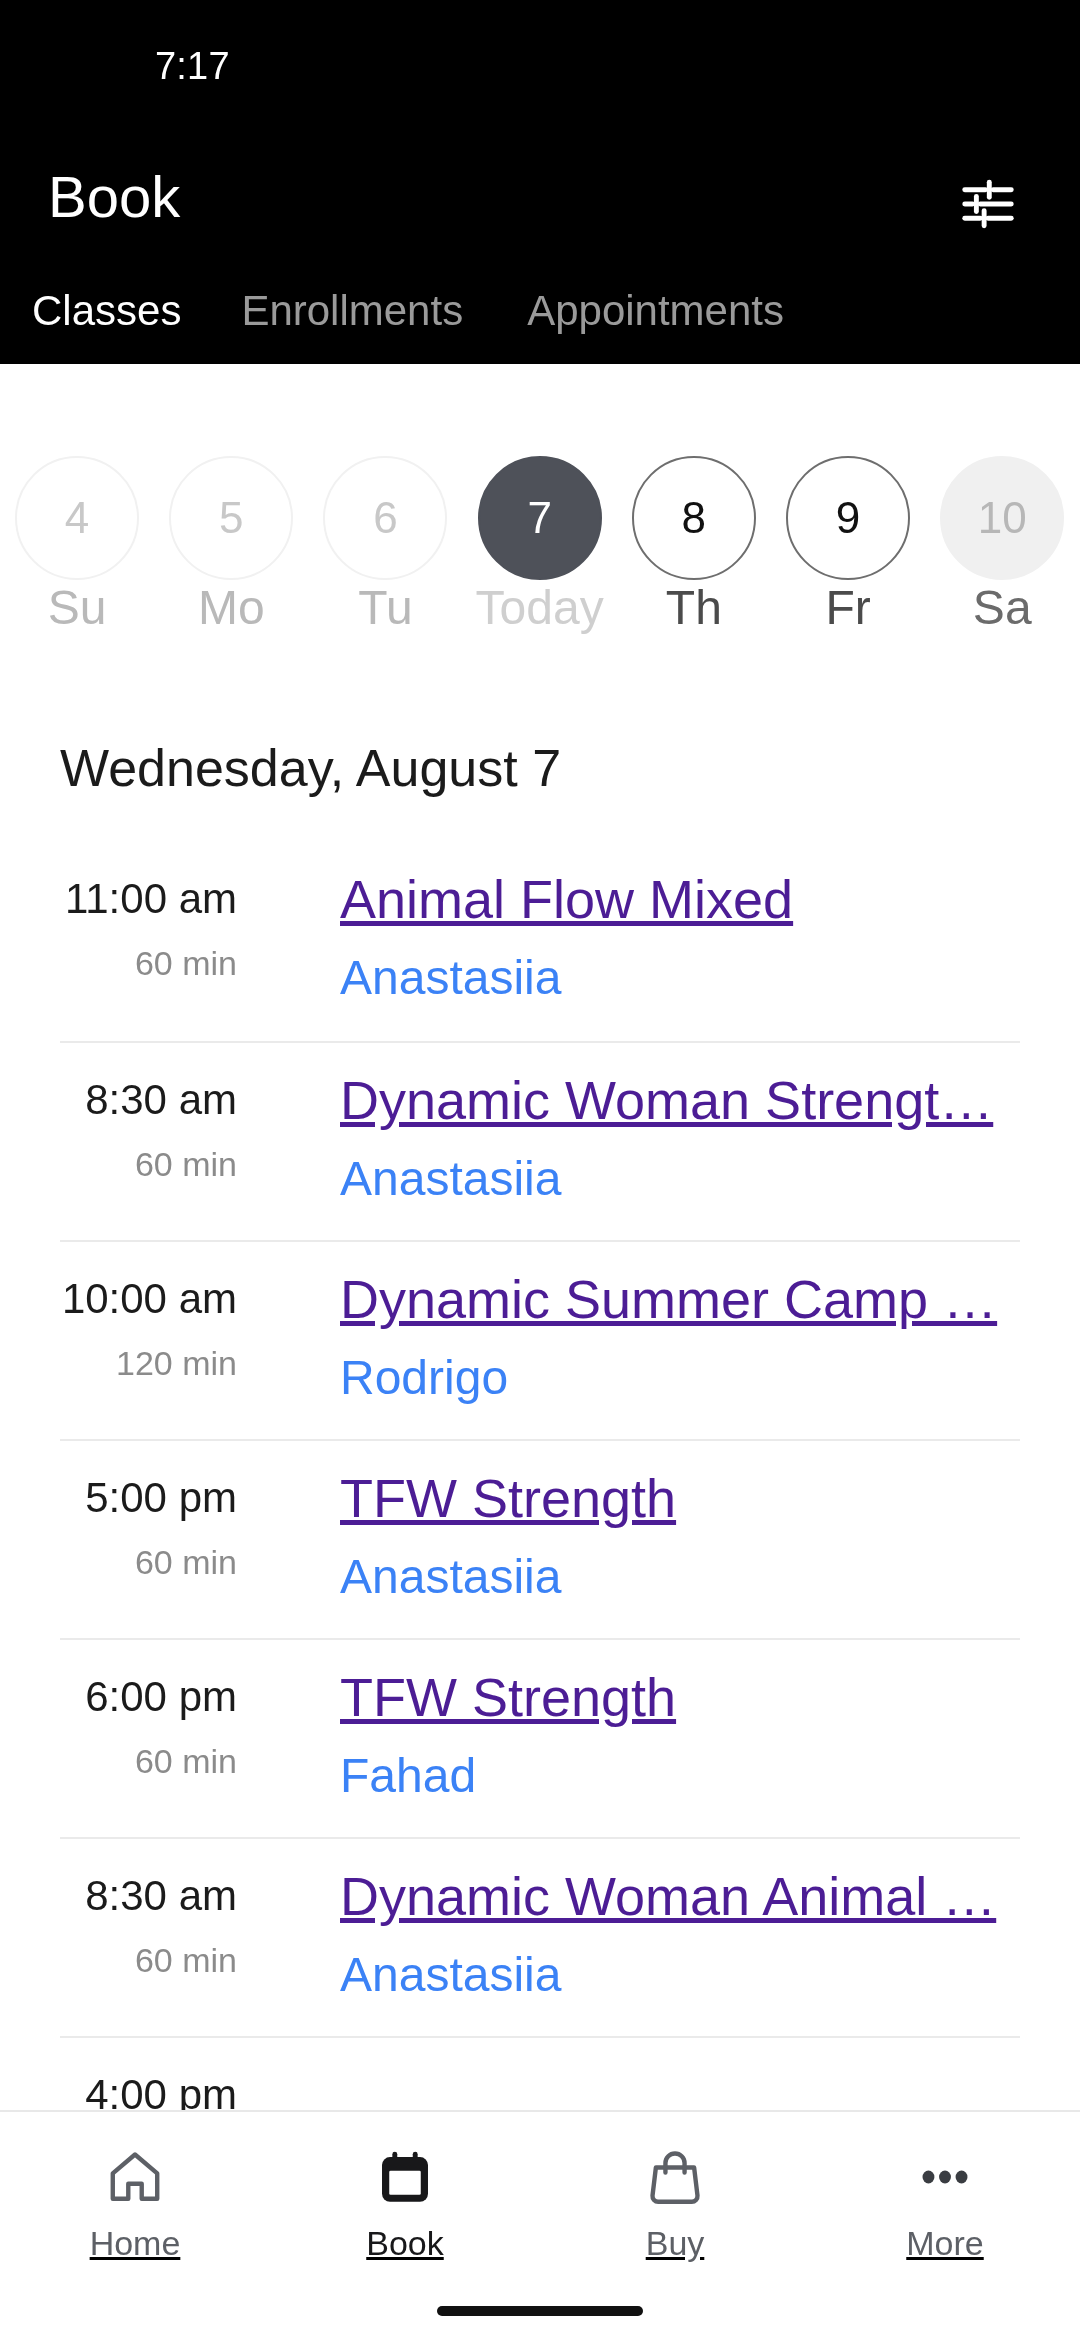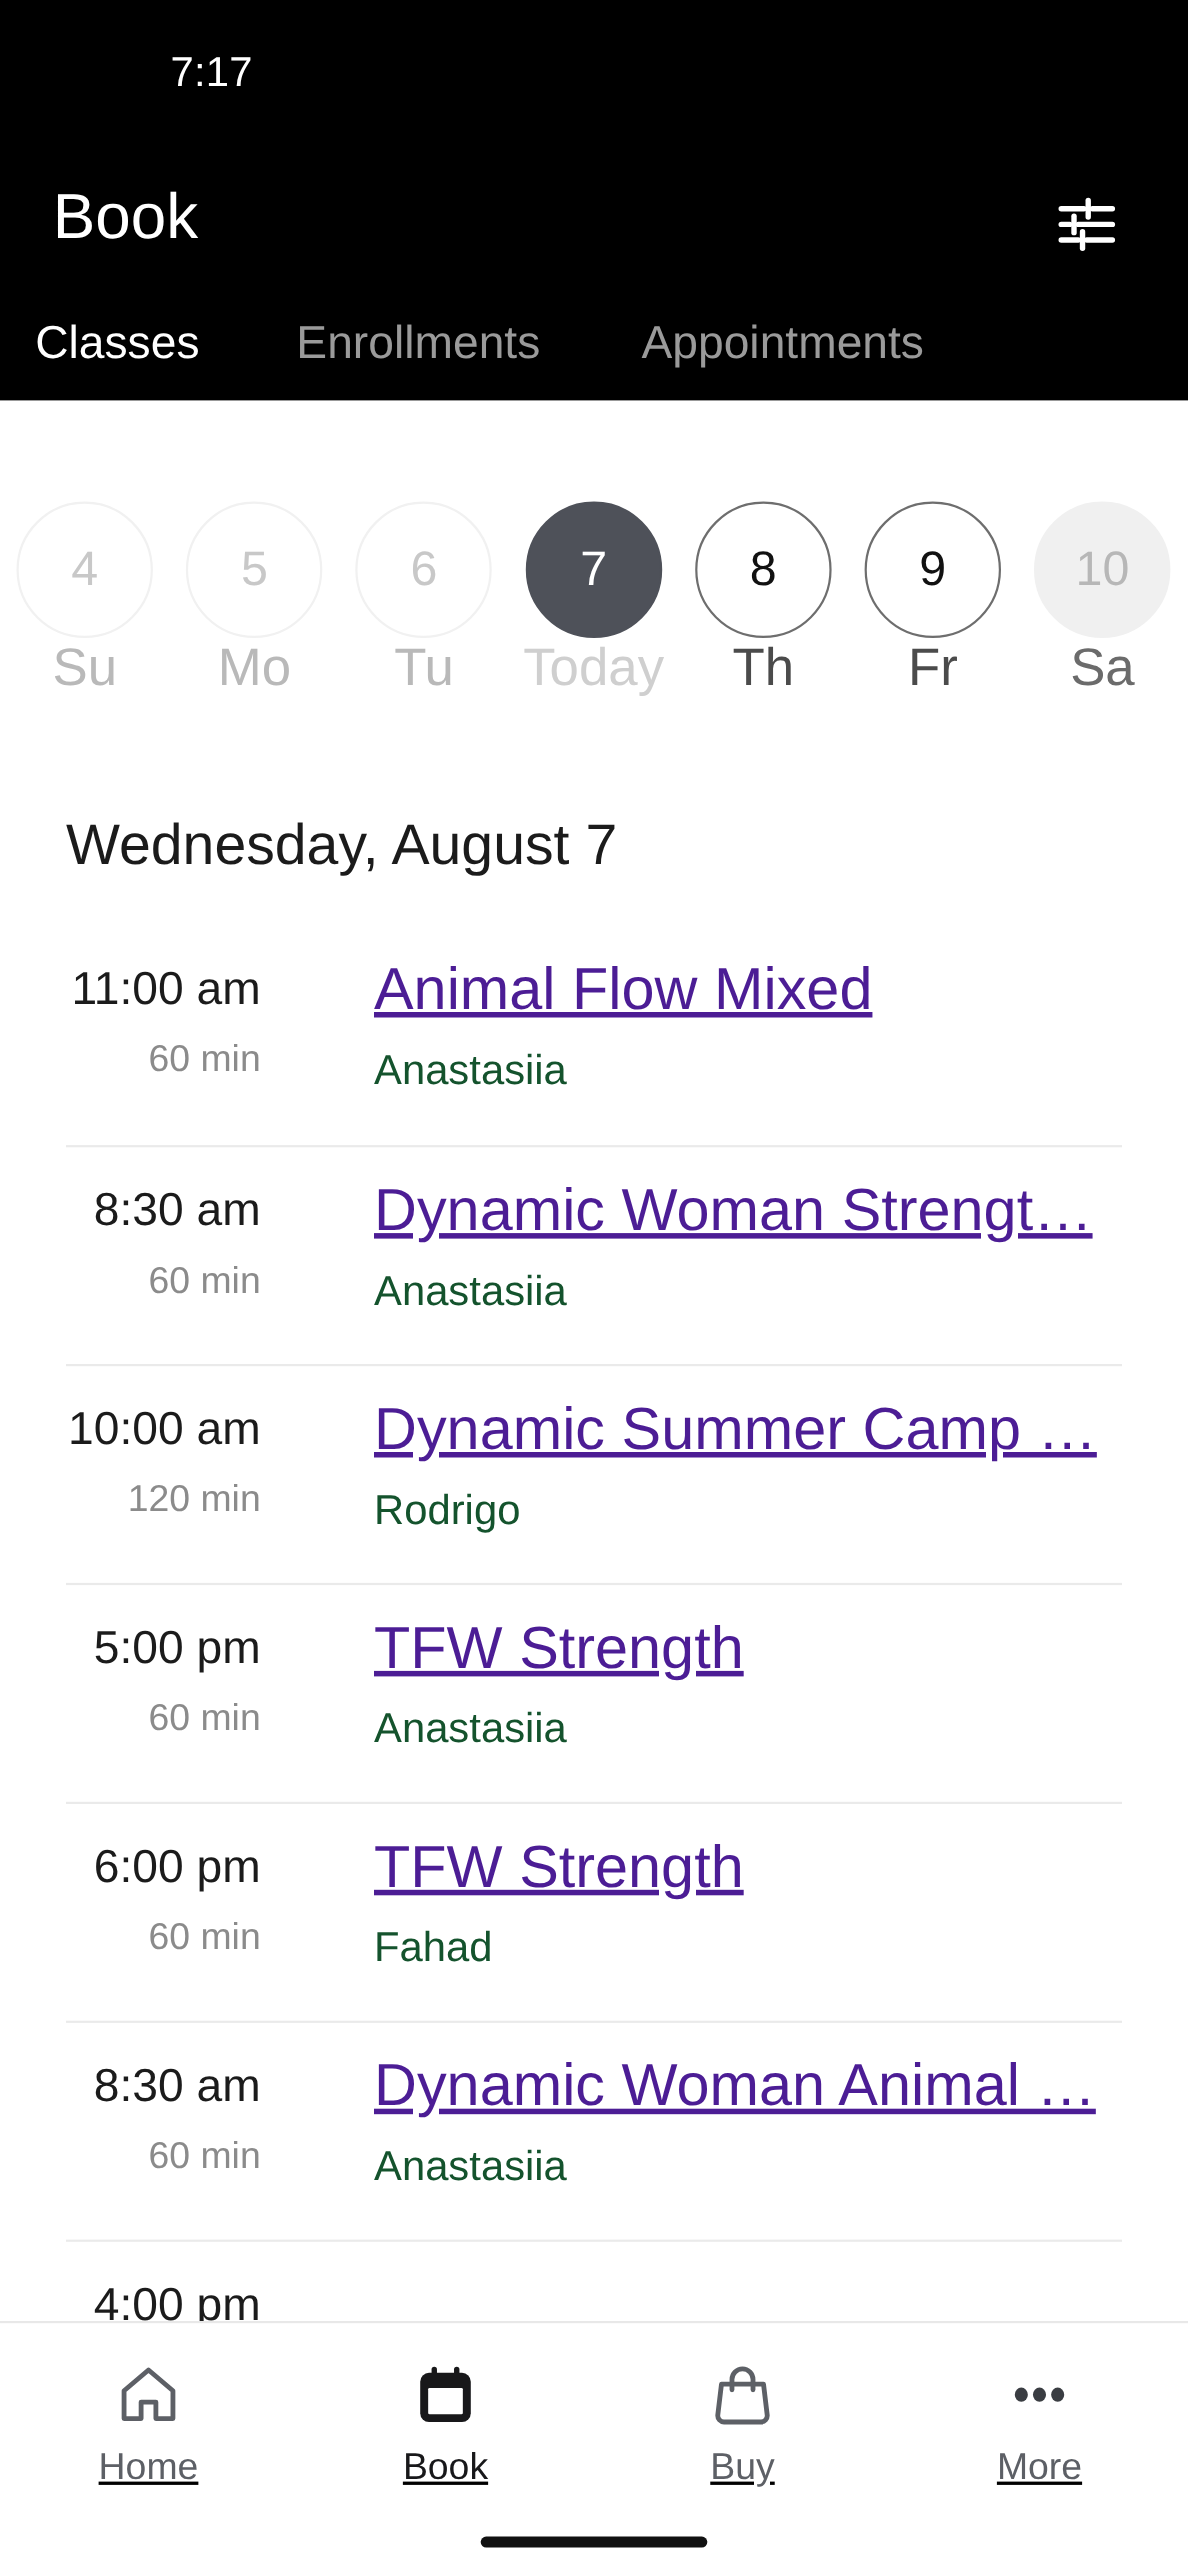--- a/index.html
+++ b/index.html
@@ -71,21 +71,20 @@
     cursor: pointer;
   }
 
   .tabs {
     position: absolute;
     left: 0; top: 290px;
     width: 1080px;
     height: 110px;
     display: flex;
     align-items: flex-start;
-    gap: 28px;
   }
   .tab {
     font-size: 42px;
     line-height: 1;
     color: #9a9a9a;
     padding: 0;
     cursor: pointer;
     white-space: nowrap;
   }
   .tab:nth-child(1) { margin-left: 32px; }
@@ -218,23 +217,23 @@
   .class-title {
     font-size: 54px;
     line-height: 1.15;
     color: #4c1d95;
     white-space: nowrap;
     overflow: hidden;
     display: block;
     text-decoration: underline;
   }
   .class-instructor {
-    font-size: 38px;
-    line-height: 1;
-    color: #14532d;
+    font-size: 48px;
+    line-height: 1;
+    color: #3b82f6;
     display: block;
     margin-top: 24px;
   }
 
   
   .bottom-nav {
     position: absolute;
     left: 0;
     bottom: 0;
     width: 1080px;

